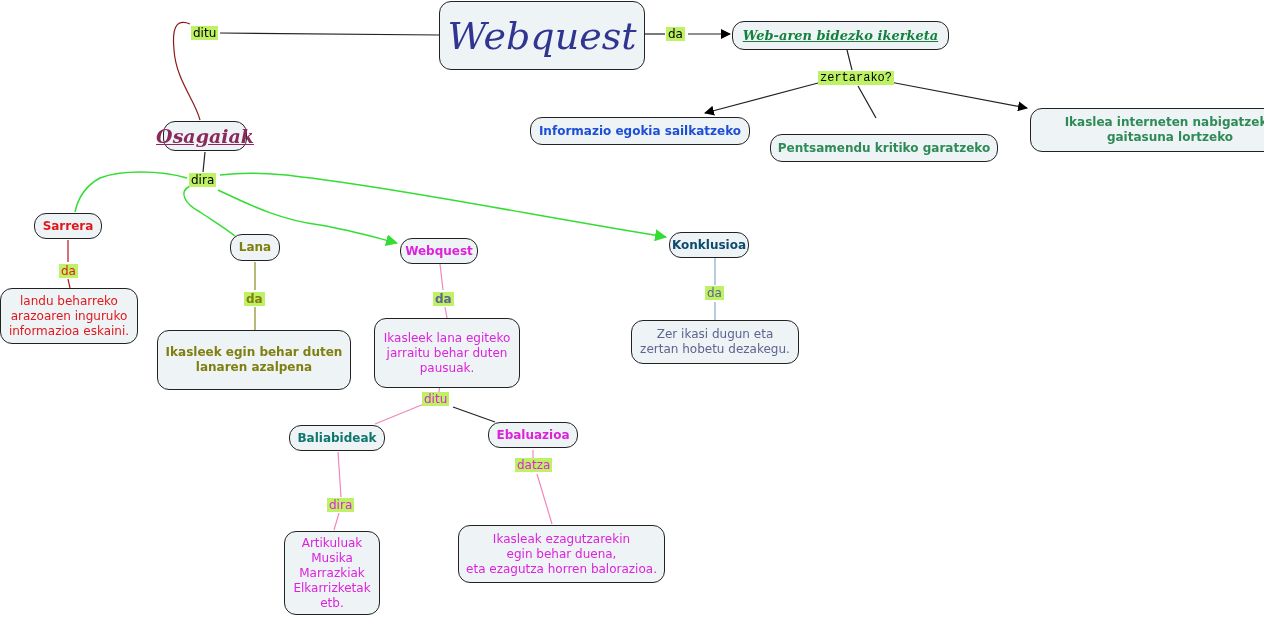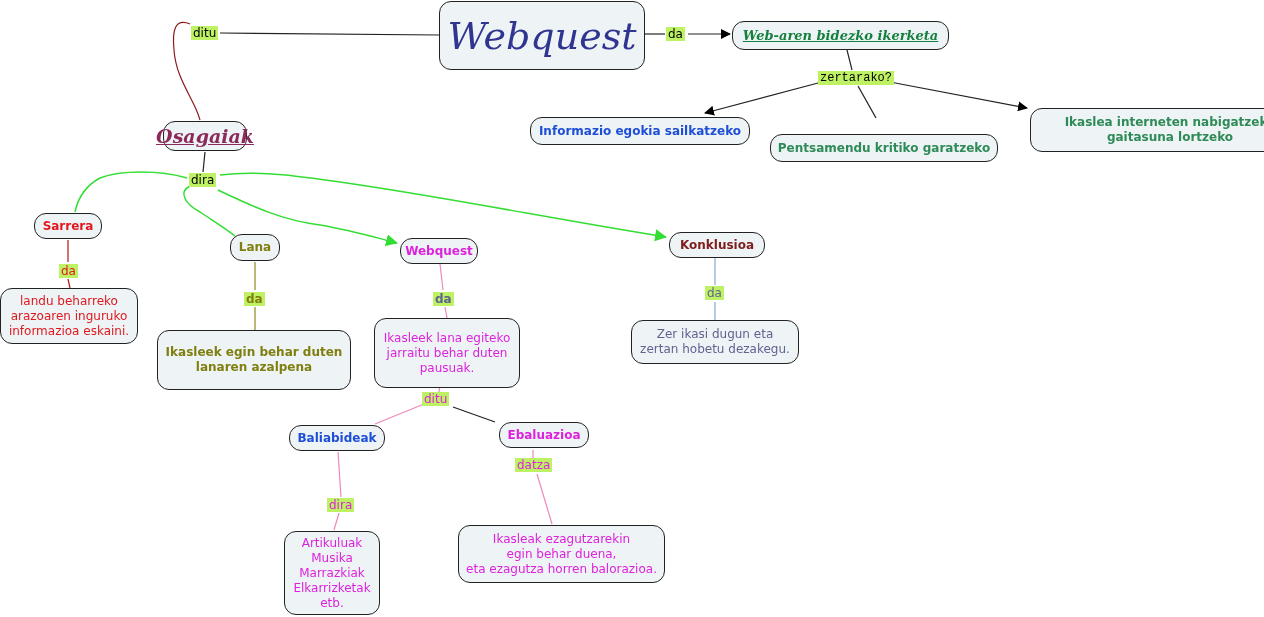--- a/index.html
+++ b/index.html
@@ -101,21 +101,21 @@
 </div>
 
 <div class="node bold" style="left:230px;top:234px;width:50px;height:27px;color:#7f7f10;">
   <span>Lana</span>
 </div>
 
 <div class="node bold" style="left:400px;top:238px;width:78px;height:26px;color:#dd22dd;">
   <span>Webquest</span>
 </div>
 
-<div class="node bold" style="left:669px;top:232px;width:96px;height:26px;color:#7f1d1d;">
+<div class="node bold" style="left:669px;top:232px;width:80px;height:26px;color:#0c4a6e;">
   <span>Konklusioa</span>
 </div>
 
 <div class="node" style="left:0px;top:288px;width:138px;height:56px;color:#e0181e;">
   <span>landu beharreko
 arazoaren inguruko
 informazioa eskaini.</span>
 </div>
 
 <div class="node bold" style="left:157px;top:330px;width:194px;height:60px;color:#7f7f10;">
@@ -127,25 +127,25 @@
   <span>Ikasleek lana egiteko
 jarraitu behar duten
 pausuak.</span>
 </div>
 
 <div class="node" style="left:631px;top:320px;width:168px;height:44px;color:#5f6390;">
   <span>Zer ikasi dugun eta
 zertan hobetu dezakegu.</span>
 </div>
 
-<div class="node bold" style="left:289px;top:425px;width:96px;height:26px;color:#1d4ed8;">
+<div class="node bold" style="left:289px;top:425px;width:96px;height:26px;color:#0f766e;">
   <span>Baliabideak</span>
 </div>
 
-<div class="node bold" style="left:488px;top:422px;width:90px;height:26px;color:#dd22dd;margin-left:11px;">
+<div class="node bold" style="left:488px;top:422px;width:90px;height:26px;color:#dd22dd;">
   <span>Ebaluazioa</span>
 </div>
 
 <div class="node" style="left:284px;top:531px;width:96px;height:84px;color:#dd22dd;">
   <span>Artikuluak
 Musika
 Marrazkiak
 Elkarrizketak
 etb.</span>
 </div>

